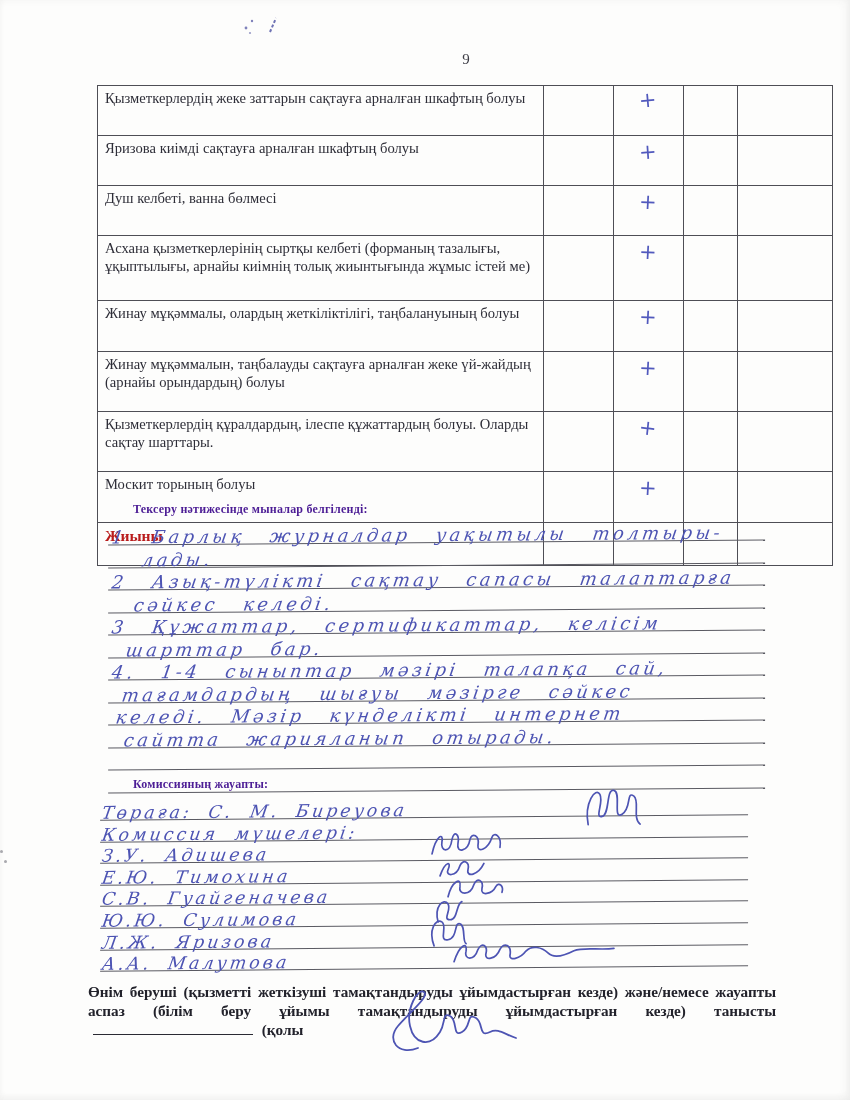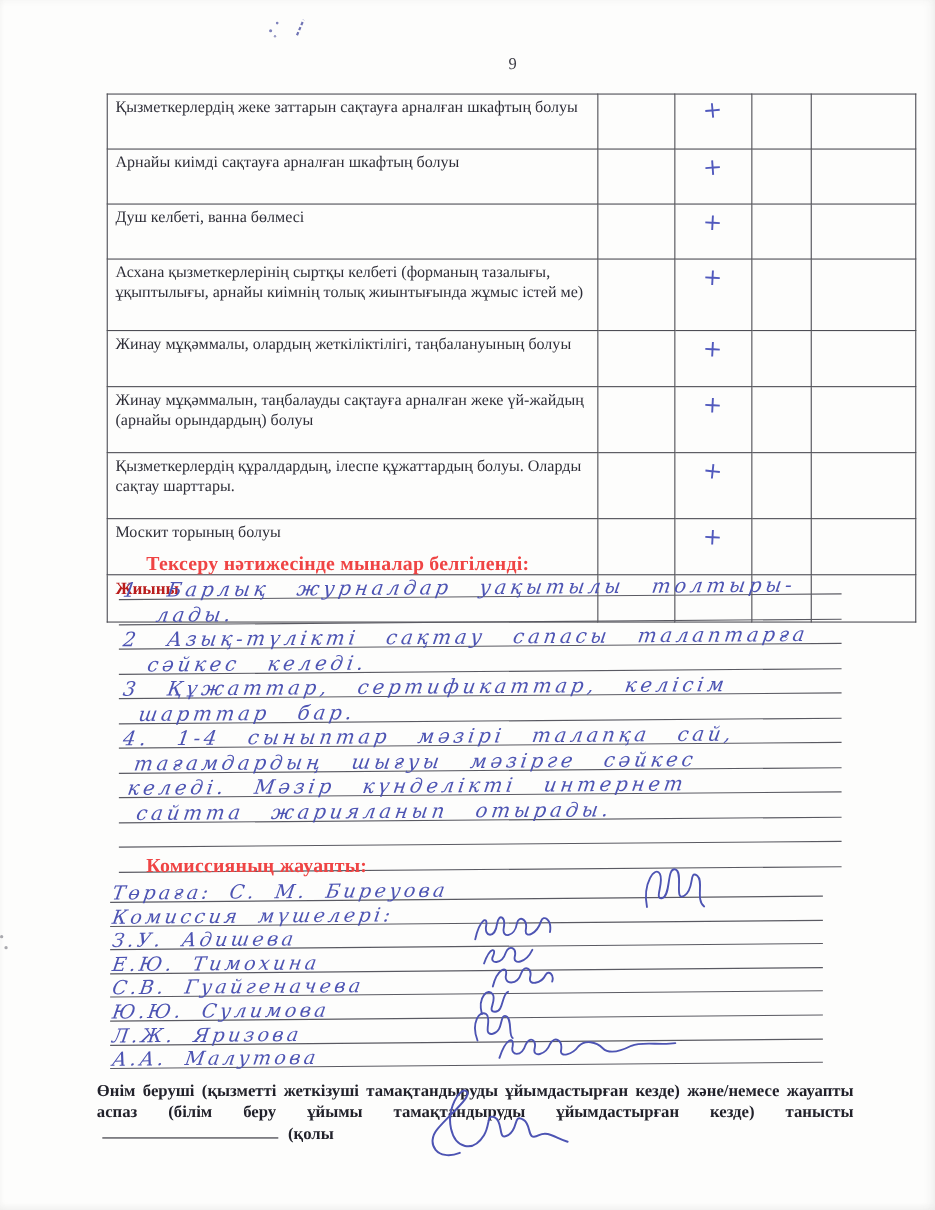--- a/index.html
+++ b/index.html
@@ -24,21 +24,21 @@
   tr.r5{height:51px;} tr.r6{height:52px;} tr.r7{height:48px;} tr.r8{height:32px;}
   tr.r9{height:36px;}
   td.c-mark{text-align:center;vertical-align:middle;padding:0;}
   .plus{display:inline-block;color:#5159bd;font-size:21px;
     font-family:"DejaVu Sans",sans-serif;font-weight:400;transform:rotate(3deg);}
   tr.r1 .plus{transform:rotate(-5deg) translateY(-2px);}
   tr.r2 .plus{transform:rotate(-4deg);}
   tr.r7 .plus{transform:rotate(6deg);}
   tr.r9 td{font-weight:bold;font-size:15.6px;color:#b91c1c;}
   
-  .sec-heading{position:absolute;font-weight:bold;font-size:18px;color:#ef4444;
+  .sec-heading{position:absolute;font-weight:bold;font-size:12px;color:#4c1d95;
     letter-spacing:0.2px;}
   #findings-heading{left:133px;top:502px;}
   #commission-heading{left:133px;top:777px;}
   
   .hand{font-family:"DejaVu Serif",serif;font-style:italic;color:#4d54b3;
     display:inline-block;transform:skewX(-9deg);}
   .notes{position:absolute;left:108px;top:520px;width:657px;}
   .note-line{height:21.5px;border-bottom:1.4px solid #5a5a62;position:relative;
     transform:rotate(-0.45deg);}
   .note-line .hand{position:absolute;bottom:-3px;left:4px;font-size:18px;
@@ -93,21 +93,21 @@
     </colgroup>
     <tbody>
       <tr class="r1">
         <td>Қызметкерлердің жеке заттарын сақтауға арналған шкафтың болуы</td>
         <td></td>
         <td class="c-mark"><span class="plus">+</span></td>
         <td></td>
           <td></td>
       </tr>
       <tr class="r2">
-        <td>Арнайы киімді сақтауға арналған шкафтың болуы</td>
+        <td>Яризова киімді сақтауға арналған шкафтың болуы</td>
         <td></td>
         <td class="c-mark"><span class="plus">+</span></td>
         <td></td>
           <td></td>
       </tr>
       <tr class="r3">
         <td>Душ келбеті, ванна бөлмесі</td>
         <td></td>
         <td class="c-mark"><span class="plus">+</span></td>
         <td></td>

